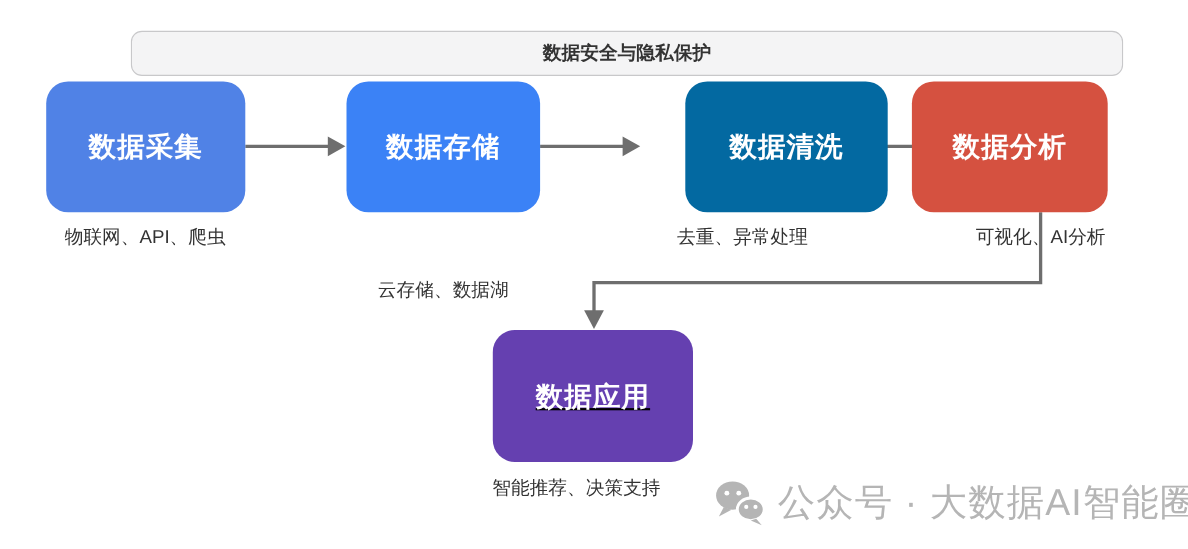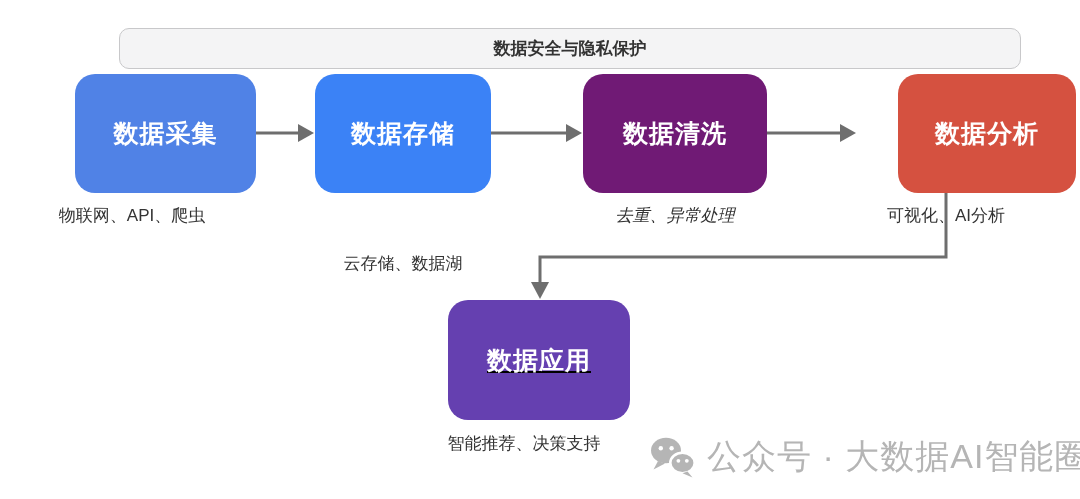--- a/index.html
+++ b/index.html
@@ -42,36 +42,36 @@
     border-radius: 20px;
     display: flex; align-items: center; justify-content: center;
     z-index: 2;
   }
   .stage-title {
     color: #ffffff; font-size: 25px; font-weight: bold; letter-spacing: 1px;
   }
   .s1 { left: 42px;  width: 181px; }
   .s2 { left: 315px; width: 176px; }
   .s3 { left: 583px; width: 184px; }
-  .s4 { left: 898px; width: 178px; }
+  .s4 { left: 829px; width: 178px; }
   .s5 { left: 448px; top: 300px; width: 182px; height: 120px; text-decoration: underline; }
 
   
   .caption {
     position: absolute;
     top: 204px;
     width: 300px;
     text-align: center;
     font-size: 17px;
     color: var(--text, #333333);
     z-index: 2;
   }
   .c1 { left: -18px; }
   .c2 { left: 253px; margin-top: 48px; }
-  .c3 { left: 525px; font-style: italic; }
+  .c3 { left: 525px; }
   .c4 { left: 796px; }
   .c5 { left: 374px; top: 432px; }
 
   
   .watermark {
     position: absolute;
     left: 649px; top: 434px;
     display: flex; align-items: center; gap: 10px;
     z-index: 3;
   }
@@ -103,27 +103,27 @@
     <g>
       <path d="M767,133 L841,133"></path>
       <polygon points="840,124 840,142 856,133"></polygon>
     </g>
     <g>
       <path d="M946,193 L946,257 L540,257 L540,283"></path>
       <polygon points="531,282 549,282 540,299"></polygon>
     </g>
   </svg>
 
-  <div class="stage s1" style="background-color: rgb(80, 130, 230); margin-left: 33px;">
+  <div class="stage s1" style="background-color: rgb(80, 130, 230);">
     <span class="stage-title">数据采集</span>
   </div>
   <div class="stage s2" style="background-color: #3b82f6;">
     <span class="stage-title">数据存储</span>
   </div>
-  <div class="stage s3" style="background-color: #701a75;">
+  <div class="stage s3" style="background-color: #0369a1; margin-left: 40px;">
     <span class="stage-title">数据清洗</span>
   </div>
   <div class="stage s4" style="background-color: rgb(213, 81, 64);">
     <span class="stage-title">数据分析</span>
   </div>
   <div class="stage s5" style="background-color: rgb(101, 64, 176);">
     <span class="stage-title">数据应用</span>
   </div>
 
   <div class="caption c1">物联网、API、爬虫</div>

